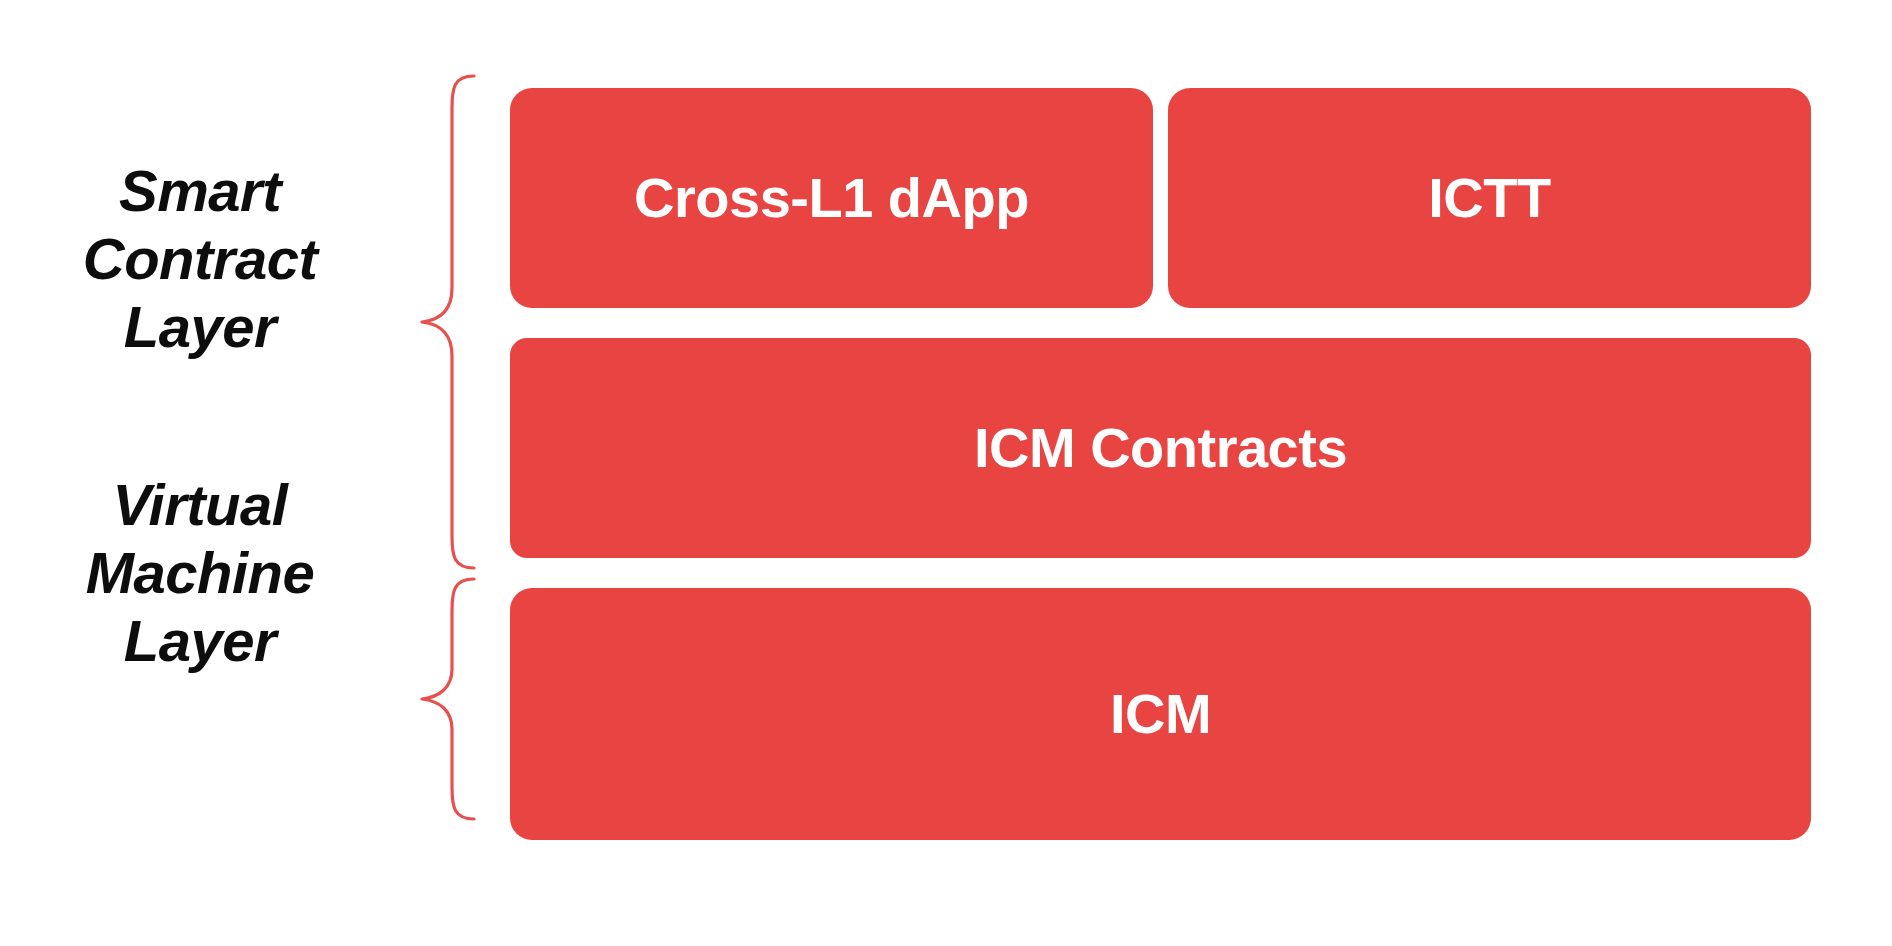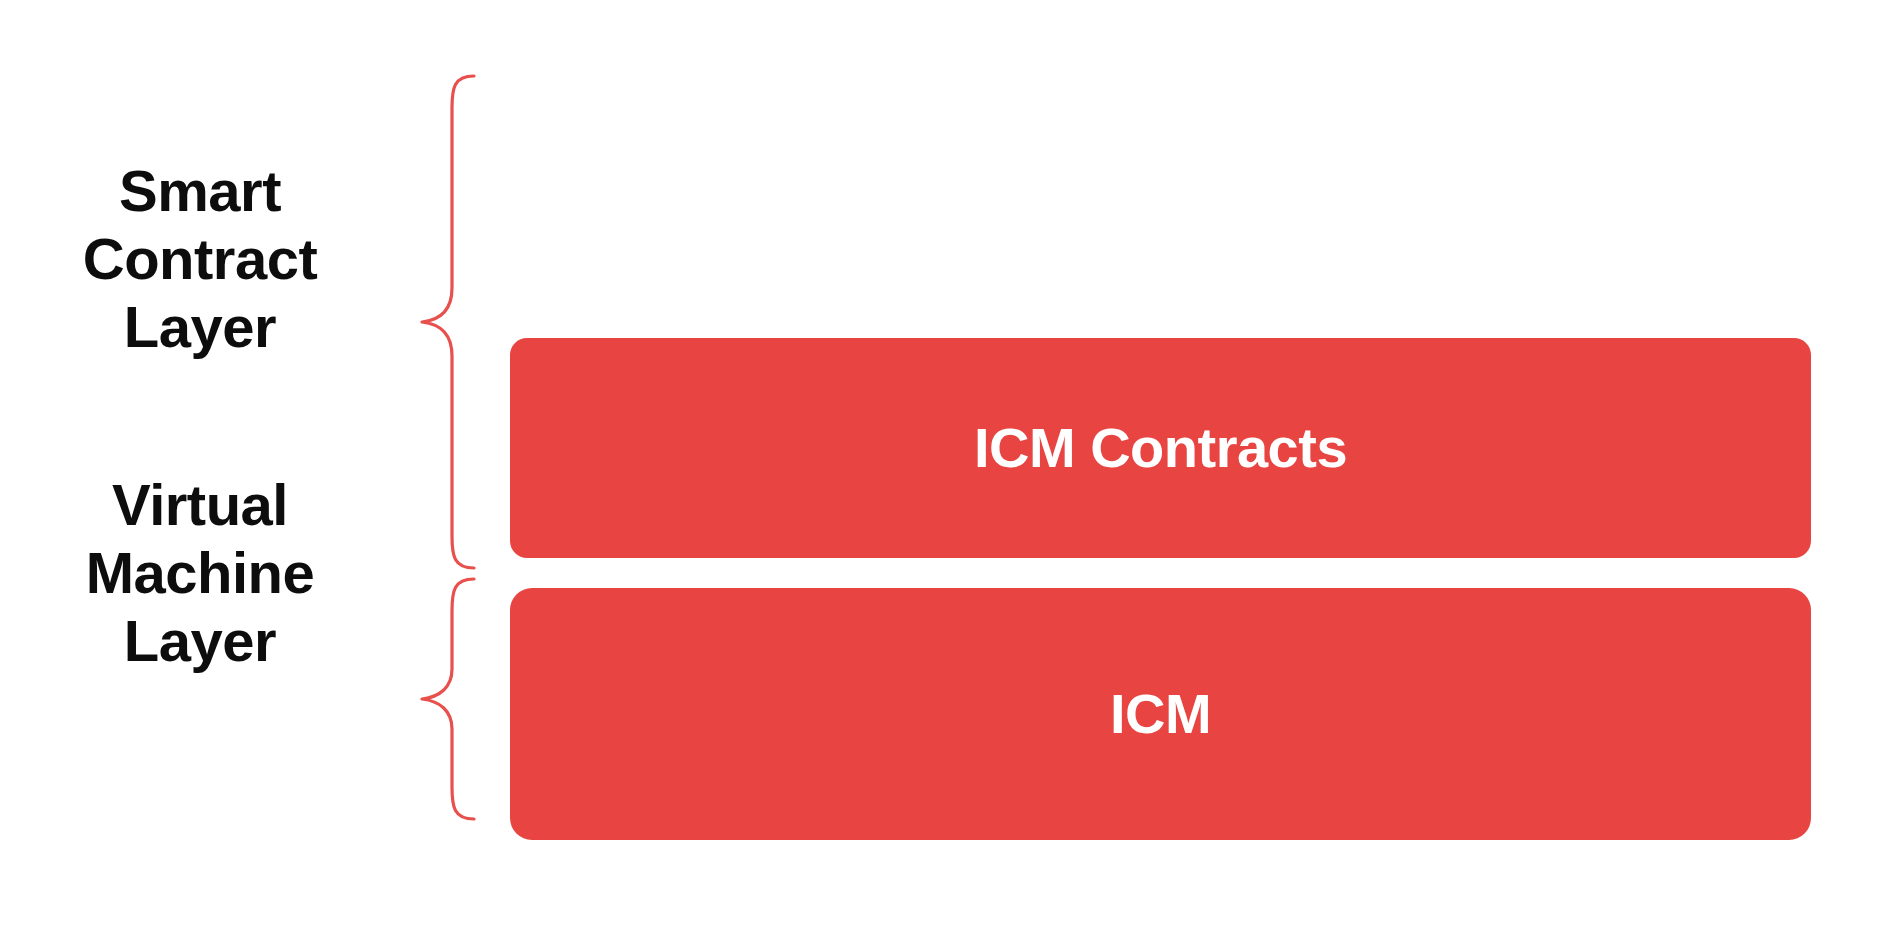--- a/index.html
+++ b/index.html
@@ -25,20 +25,21 @@
   .layer-label {
     position: absolute;
     color: #0d0d0d;
     font-weight: 700;
     font-size: 58px;
     line-height: 68px;
     text-align: center;
     letter-spacing: -0.5px;
     white-space: pre-line;
     user-select: none;
+    font-style: italic;
   }
   #label-smart-contract {
     left: 40px;
     top: 157px;
     width: 320px;
   }
   #label-virtual-machine {
     left: 40px;
     top: 471px;
     width: 320px;
@@ -134,21 +135,27 @@
   <svg class="brace" id="brace-virtual-machine" viewBox="0 0 70 248" preserveAspectRatio="none">
     <path d="M 66 4
              C 46 4, 44 16, 44 36
              L 44 94
              C 44 112, 32 122, 14 124
              C 32 126, 44 136, 44 154
              L 44 212
              C 44 232, 46 244, 66 244" fill="none" stroke="#e8504d" stroke-width="3.2" stroke-linecap="round" stroke-linejoin="round"></path>
   </svg>
 
+  <div class="box" id="box-cross-l1-dapp" style="background:#e84542">
+    <span class="box-label">Cross-L1 dApp</span>
+  </div>
 
+  <div class="box" id="box-ictt" style="background:#e84542">
+    <span class="box-label">ICTT</span>
+  </div>
 
   <div class="box" id="box-icm-contracts" style="background:#e84542">
     <span class="box-label">ICM Contracts</span>
   </div>
 
   <div class="box" id="box-icm" style="background:#e84542">
     <span class="box-label">ICM</span>
   </div>
 
 </div>

